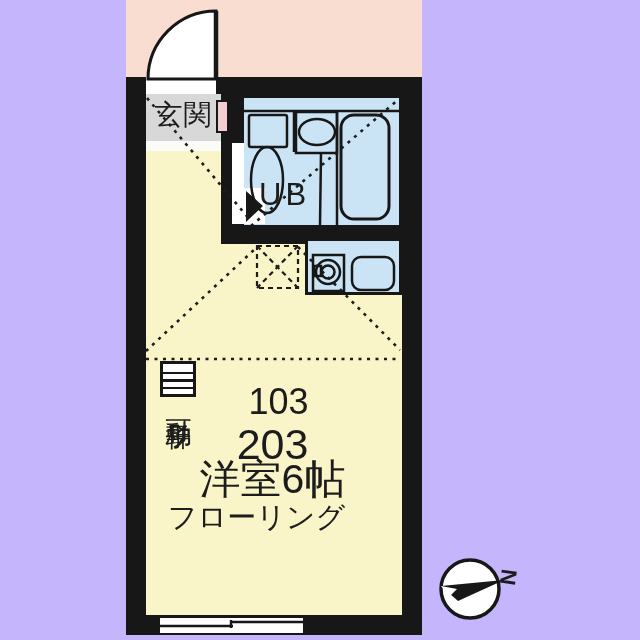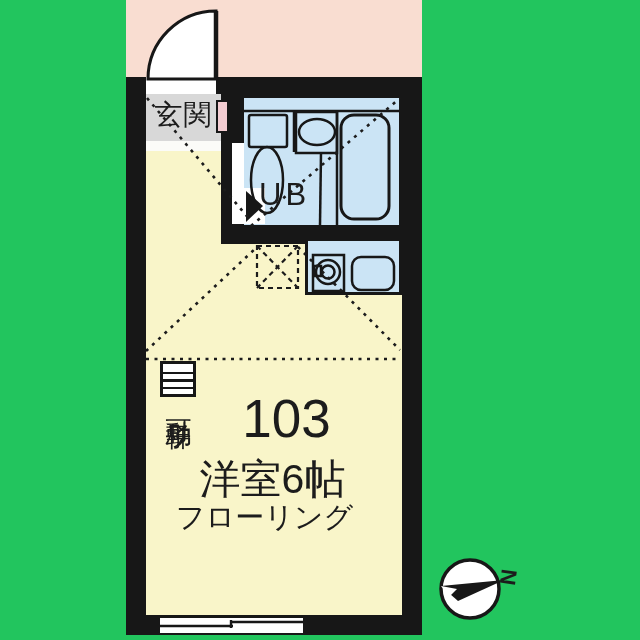--- a/index.html
+++ b/index.html
@@ -1,18 +1,18 @@
 <!DOCTYPE html>
 <html><head>
 <meta charset="utf-8">
 <style>
   html,body{margin:0;padding:0;background:#ffffff;}
   #stage{
     position:relative;width:640px;height:640px;overflow:hidden;
-    background:#22c55e;
+    background:#c4b5fd;
     font-family:"Liberation Sans","DejaVu Sans",sans-serif;
     color:#1c1c1c;
   }
   .abs{position:absolute;}
   .txt{position:absolute;line-height:1;white-space:nowrap;color:#1c1c1c;}
   .center{text-align:center;}
   
   #header-band{left:126px;top:0;width:296px;height:78px;background:#f9ddd1;}
   #outer-walls{left:126px;top:77px;width:296px;height:558px;background:#171717;}
   #main-room-floor{left:146px;top:150px;width:256px;height:465px;background:#f9f5c9;}
@@ -26,24 +26,24 @@
   #door-panel{left:216px;top:100px;width:13px;height:33px;background:#f4cdd2;border:2px solid #171717;box-sizing:border-box;}
   #kitchen-block{left:305px;top:238px;width:97px;height:57px;background:#cbe4f5;border:3px solid #171717;box-sizing:border-box;}
   #bottom-window{left:160px;top:618px;width:143px;height:15px;background:#ffffff;}
   
   #ladder-icon{left:160px;top:361px;width:36px;height:36px;background:#ffffff;border:3px solid #171717;box-sizing:border-box;}
   #ladder-icon .rung{position:absolute;left:0;width:100%;height:2.5px;background:#171717;}
   
   #entrance-label{left:147px;top:101px;width:73px;font-size:28px;letter-spacing:1px;}
   #ub-label{left:259px;top:179px;font-size:31px;letter-spacing:4px;}
   #loft-label{left:203px;top:317px;width:125px;font-size:28px;letter-spacing:4px;}
-  #unit-no-1{left:179px;top:384px;width:215px;font-size:53px;margin-top:8px;}
+  #unit-no-1{left:171px;top:384px;width:215px;font-size:36px;}
   #unit-no-2{left:165px;top:423px;width:215px;font-size:43px;}
   #room-type-label{left:150px;top:459px;width:245px;font-size:41px;}
-  #flooring-label{left:142px;top:503px;width:245px;font-size:29px;}
+  #flooring-label{left:134px;top:503px;width:245px;font-size:29px;}
   #ladder-label{left:162px;top:399px;width:30px;height:115px;font-size:26px;letter-spacing:2px;writing-mode:vertical-rl;text-orientation:upright;}
   #compass-n{left:500px;top:566px;font-size:22px;font-weight:bold;transform:rotate(98deg);}
   svg{position:absolute;left:0;top:0;pointer-events:none;}
 </style>
 </head>
 <body>
 
 <div id="stage">
 
   <div class="abs" id="header-band"></div>
@@ -124,18 +124,19 @@
     <g>
       <circle cx="470" cy="589" r="29" fill="#ffffff" stroke="#171717" stroke-width="3.5"></circle>
       <polygon points="441,586 504,580 458,601" fill="#171717"></polygon>
       <polygon points="441,586 457,589 449,597" fill="#ffffff"></polygon>
     </g>
   </svg>
 
   <div class="txt center" id="entrance-label">玄関</div>
   <div class="txt" id="ub-label">UB</div>
   <div class="txt center" id="unit-no-1">103</div>
+  <div class="txt center" id="unit-no-2">203</div>
   <div class="txt center" id="room-type-label">洋室6帖</div>
   <div class="txt center" id="flooring-label">フローリング</div>
   <div class="txt" id="ladder-label">可動梯子</div>
   <div class="txt" id="compass-n">N</div>
 
 </div>
 
 </body></html>

